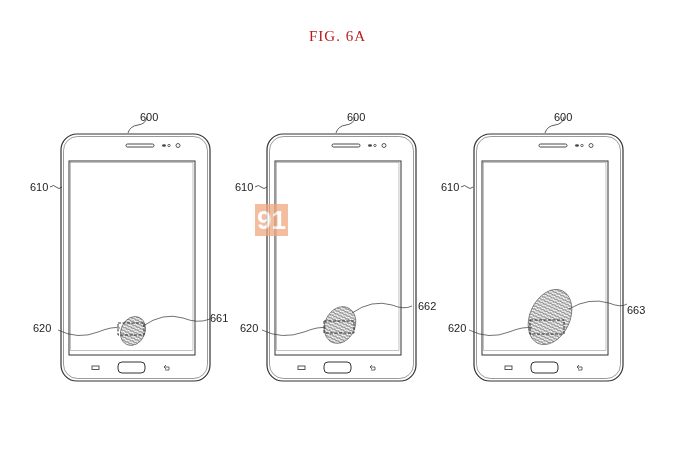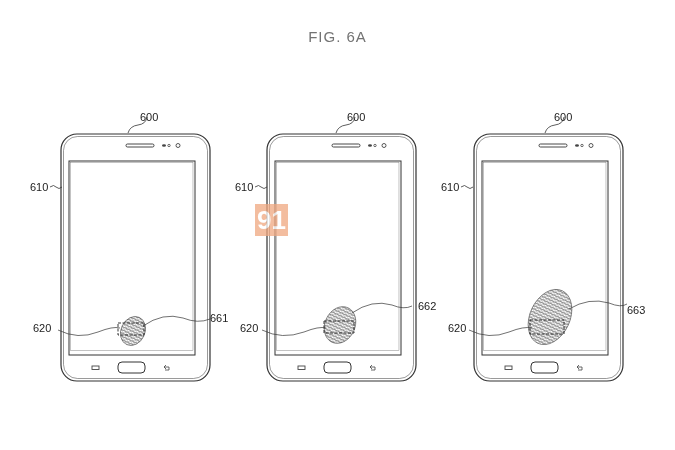--- a/index.html
+++ b/index.html
@@ -1,17 +1,17 @@
 <!DOCTYPE html>
 <html><head>
 <meta charset="utf-8">
 <style>
   html,body{margin:0;padding:0;background:#fff;}
   body{width:675px;height:450px;position:relative;overflow:hidden;font-family:"Liberation Sans",sans-serif;}
-  .title{position:absolute;left:0;width:675px;top:28px;text-align:center;font-family:Liberation Sans, sans-serif;font-size:15px;letter-spacing:1px;color:#737373;}
+  .title{position:absolute;left:0;width:675px;top:28px;text-align:center;font-family:Liberation Serif, serif;font-size:15px;letter-spacing:1px;color:#b91c1c;}
   svg.fig{position:absolute;left:0;top:0;}
   .lbl{font-family:"Liberation Sans Narrow","Liberation Sans",sans-serif;font-size:11px;fill:#222;}
   .wm{position:absolute;left:255px;top:204px;display:flex;align-items:center;opacity:.75;flex-direction:column;}
   .wm .n{background:#f0a77f;color:#fff;font-weight:bold;font-size:26px;line-height:32px;padding:0 2px;font-family:"Liberation Sans",sans-serif;}
   .wm .t{color:#999;font-weight:bold;font-size:30px;line-height:32px;margin-left:3px;font-family:"Liberation Sans",sans-serif;}
   .wm .o{color:#7cc242;}
 </style>
 </head>
 <body>
 

